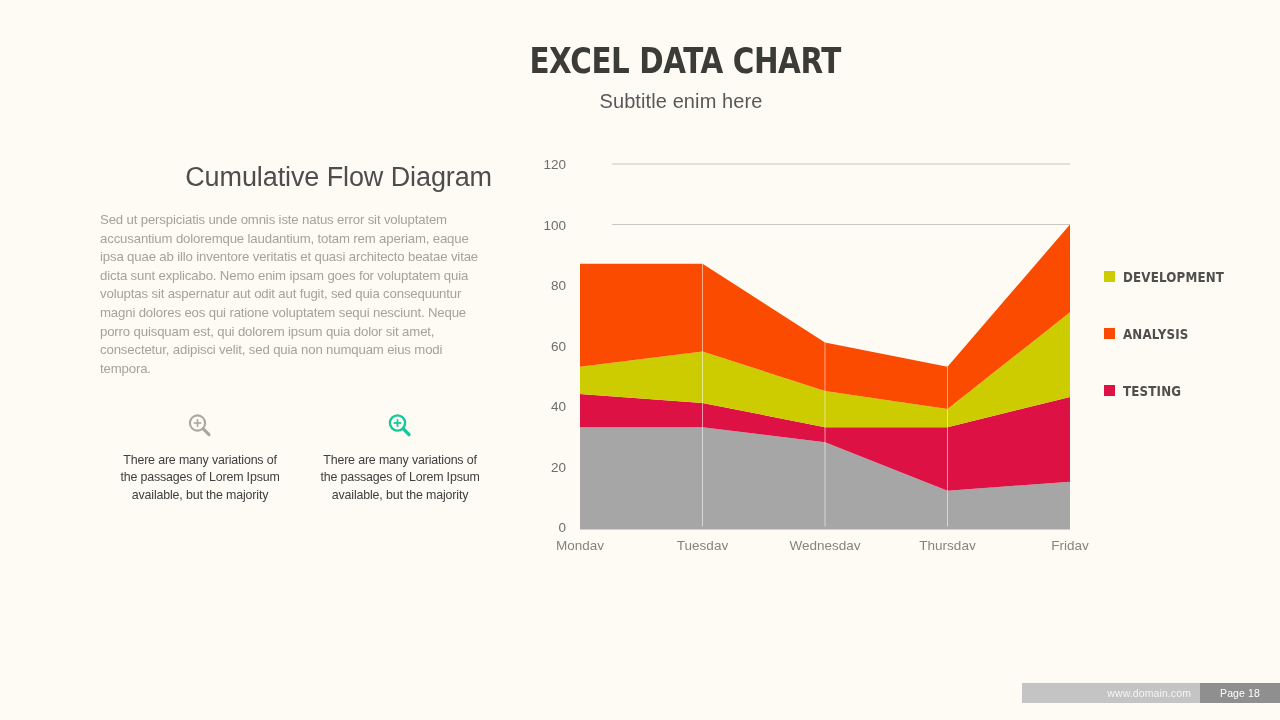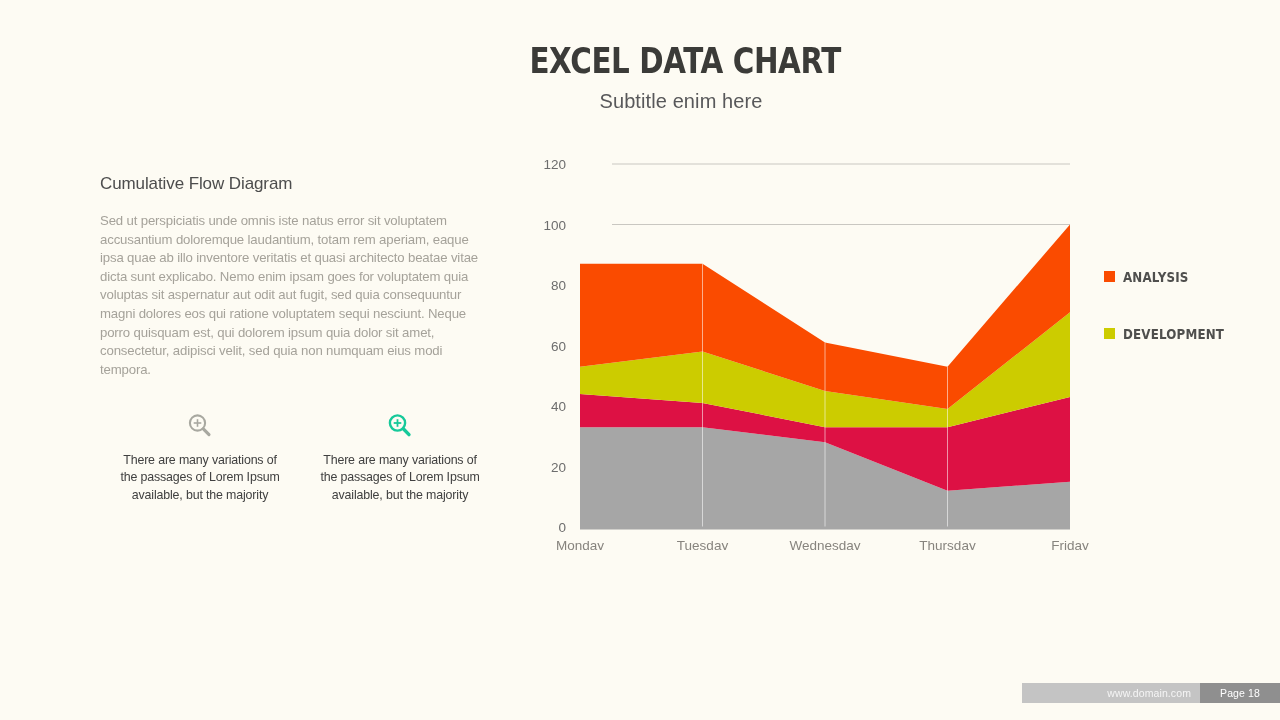--- a/index.html
+++ b/index.html
@@ -45,25 +45,26 @@
   }
 
   
   .left-panel {
     position: absolute;
     left: 100px;
     top: 162px;
     width: 392px;
   }
   .panel-heading {
-    font-size: 17px;
+    font-size: 27px;
     color: #4d4d4d;
     letter-spacing: -0.1px;
-    margin: 12px 0 18px 0;
+    margin: 0 0 18px 0;
     font-weight: normal;
+    text-align: right;
   }
   .panel-body {
     font-size: 13.2px;
     line-height: 18.6px;
     color: #a5a29a;
     letter-spacing: -0.15px;
     margin: 0;
   }
 
   
@@ -237,25 +238,29 @@
       <text x="50" y="400" class="xtick">Monday</text>
       <text x="172.5" y="400" class="xtick">Tuesday</text>
       <text x="295" y="400" class="xtick">Wednesday</text>
       <text x="417.5" y="400" class="xtick">Thursday</text>
       <text x="540" y="400" class="xtick">Friday</text>
     </svg>
 </div>
 
 <div class="legend">
   <div class="legend-item">
+    <span class="legend-swatch" style="background:#cccc00"></span>
+    <span class="legend-label">DEVELOPMENT</span>
+  </div>
+  <div class="legend-item">
     <span class="legend-swatch" style="background:#fa4b00"></span>
     <span class="legend-label">ANALYSIS</span>
   </div>
   <div class="legend-item">
-    <span class="legend-swatch" style="background:#cccc00"></span>
-    <span class="legend-label">DEVELOPMENT</span>
+    <span class="legend-swatch" style="background:#dd1144"></span>
+    <span class="legend-label">TESTING</span>
   </div>
 </div>
 
 <div class="footer">
   <div class="footer-domain">www.domain.com</div>
   <div class="footer-page">Page 18</div>
 </div>
 
 </body></html>

